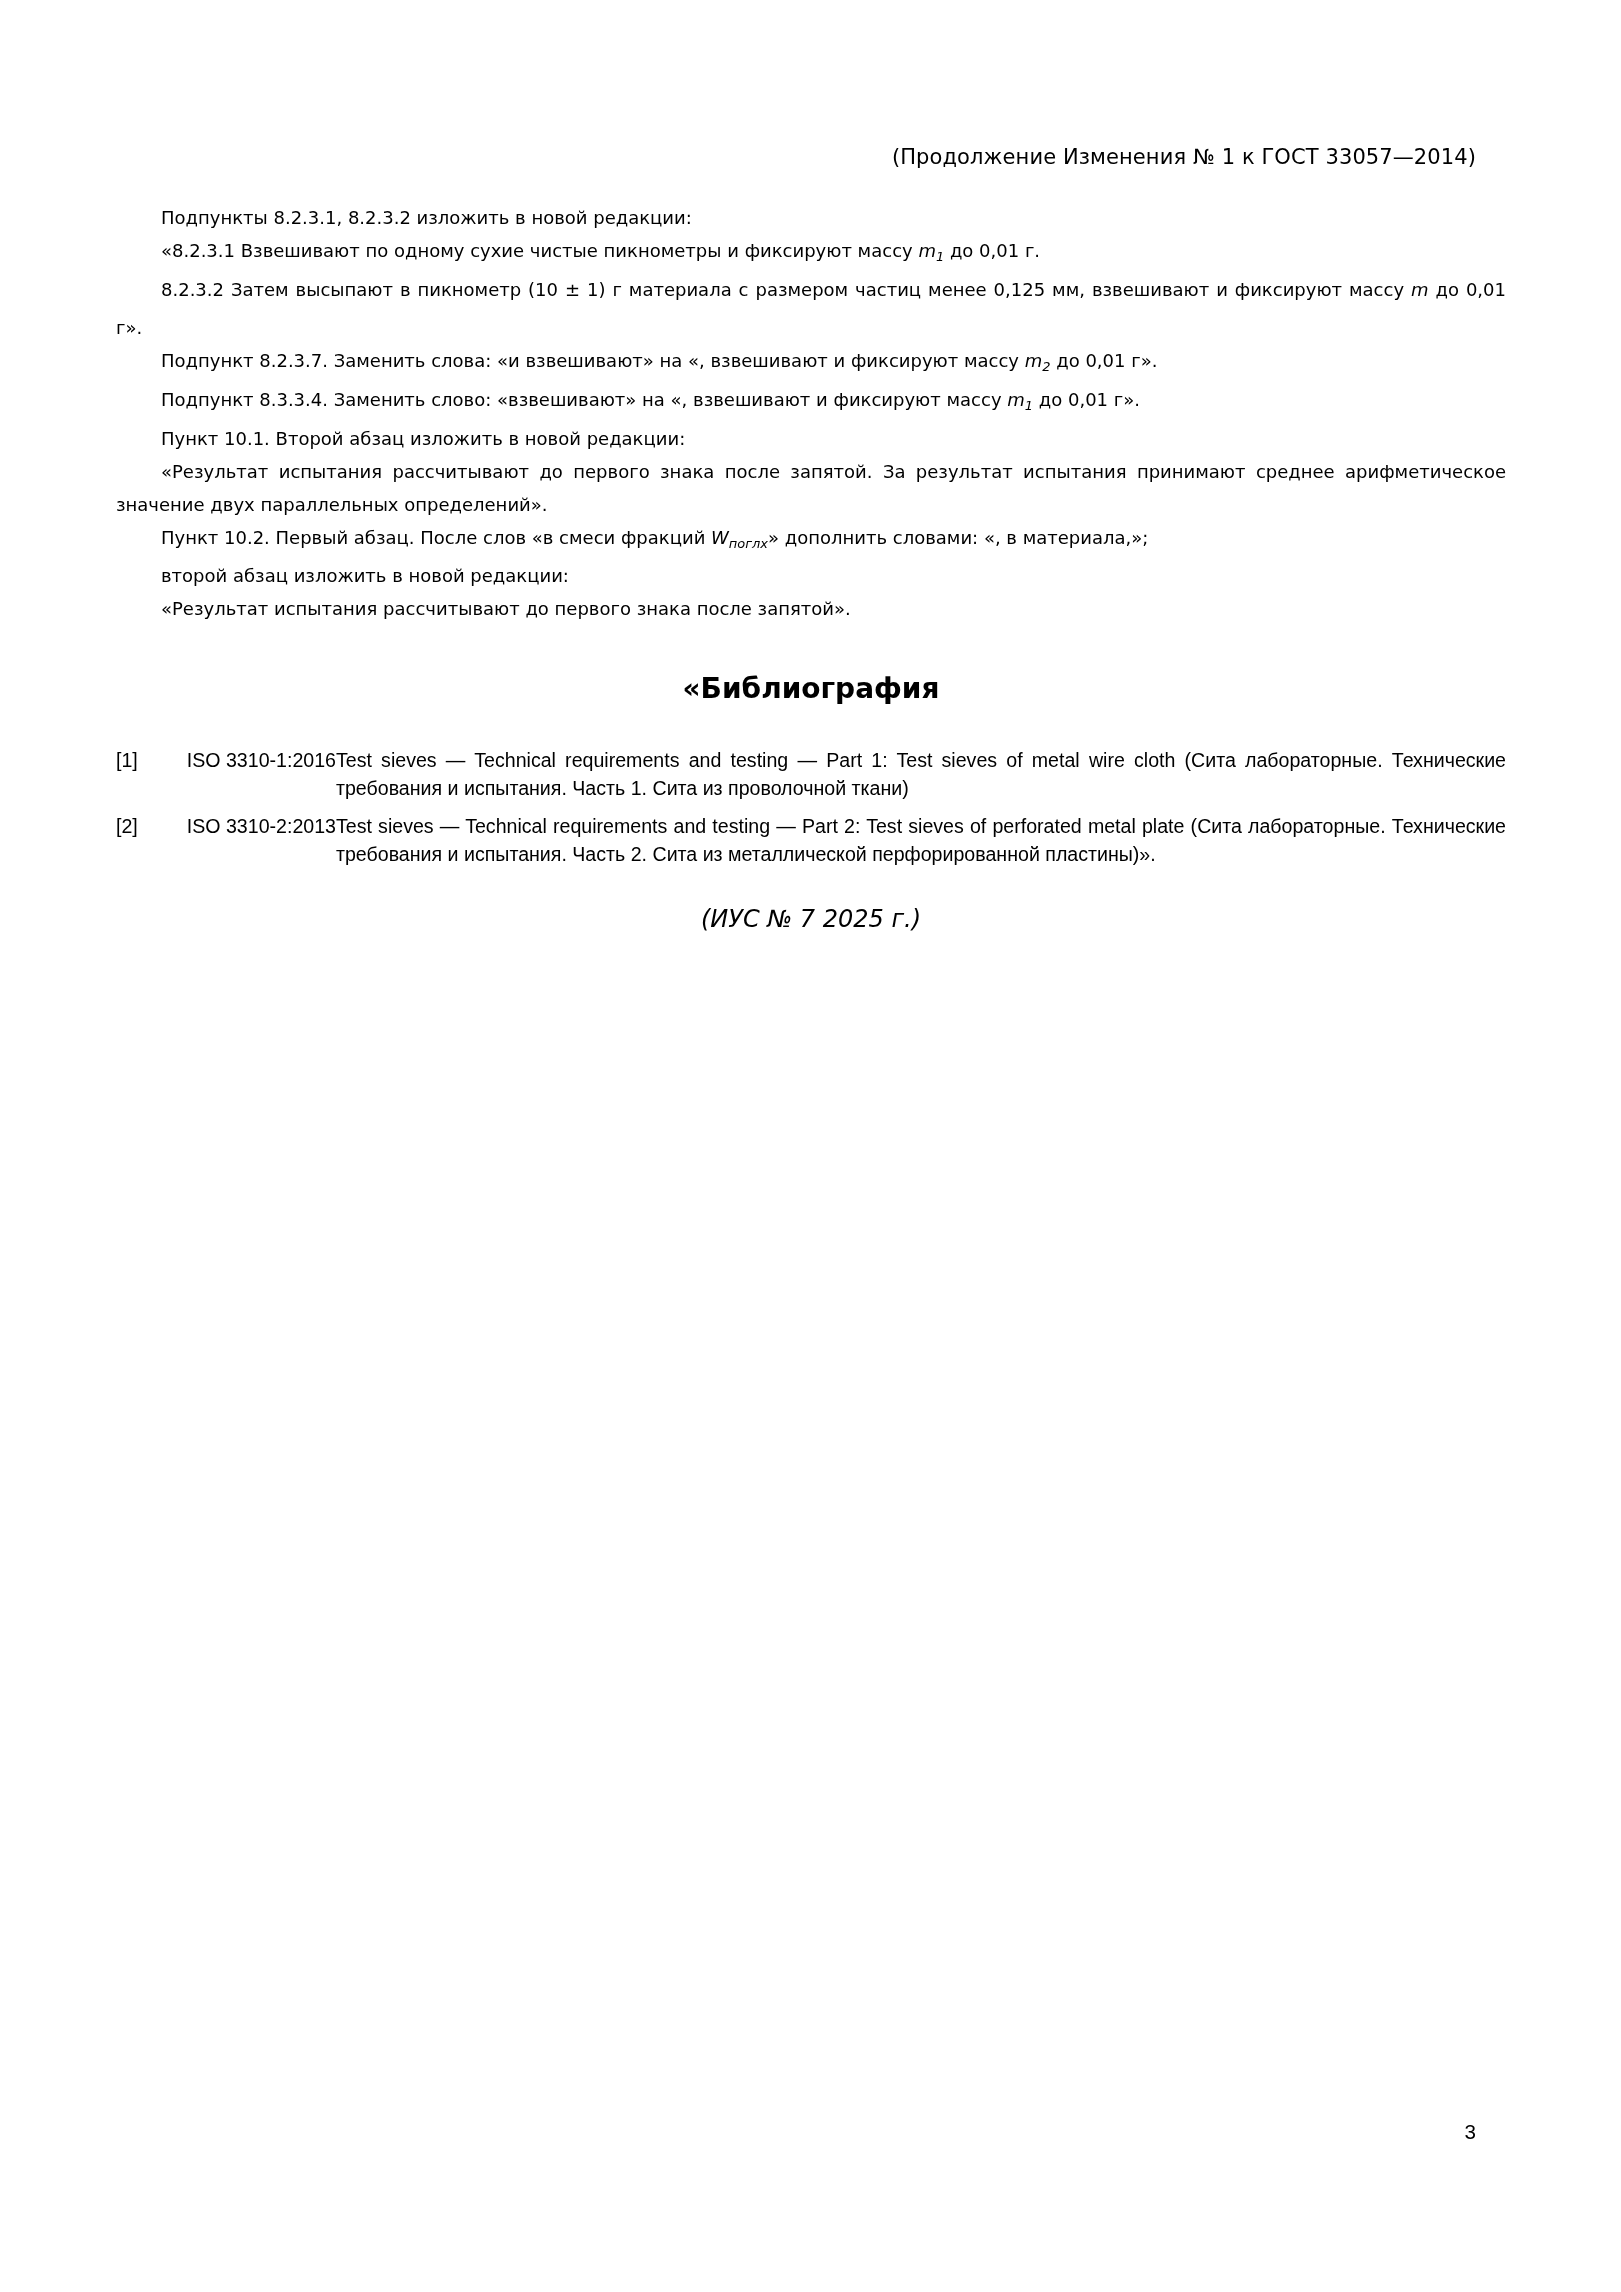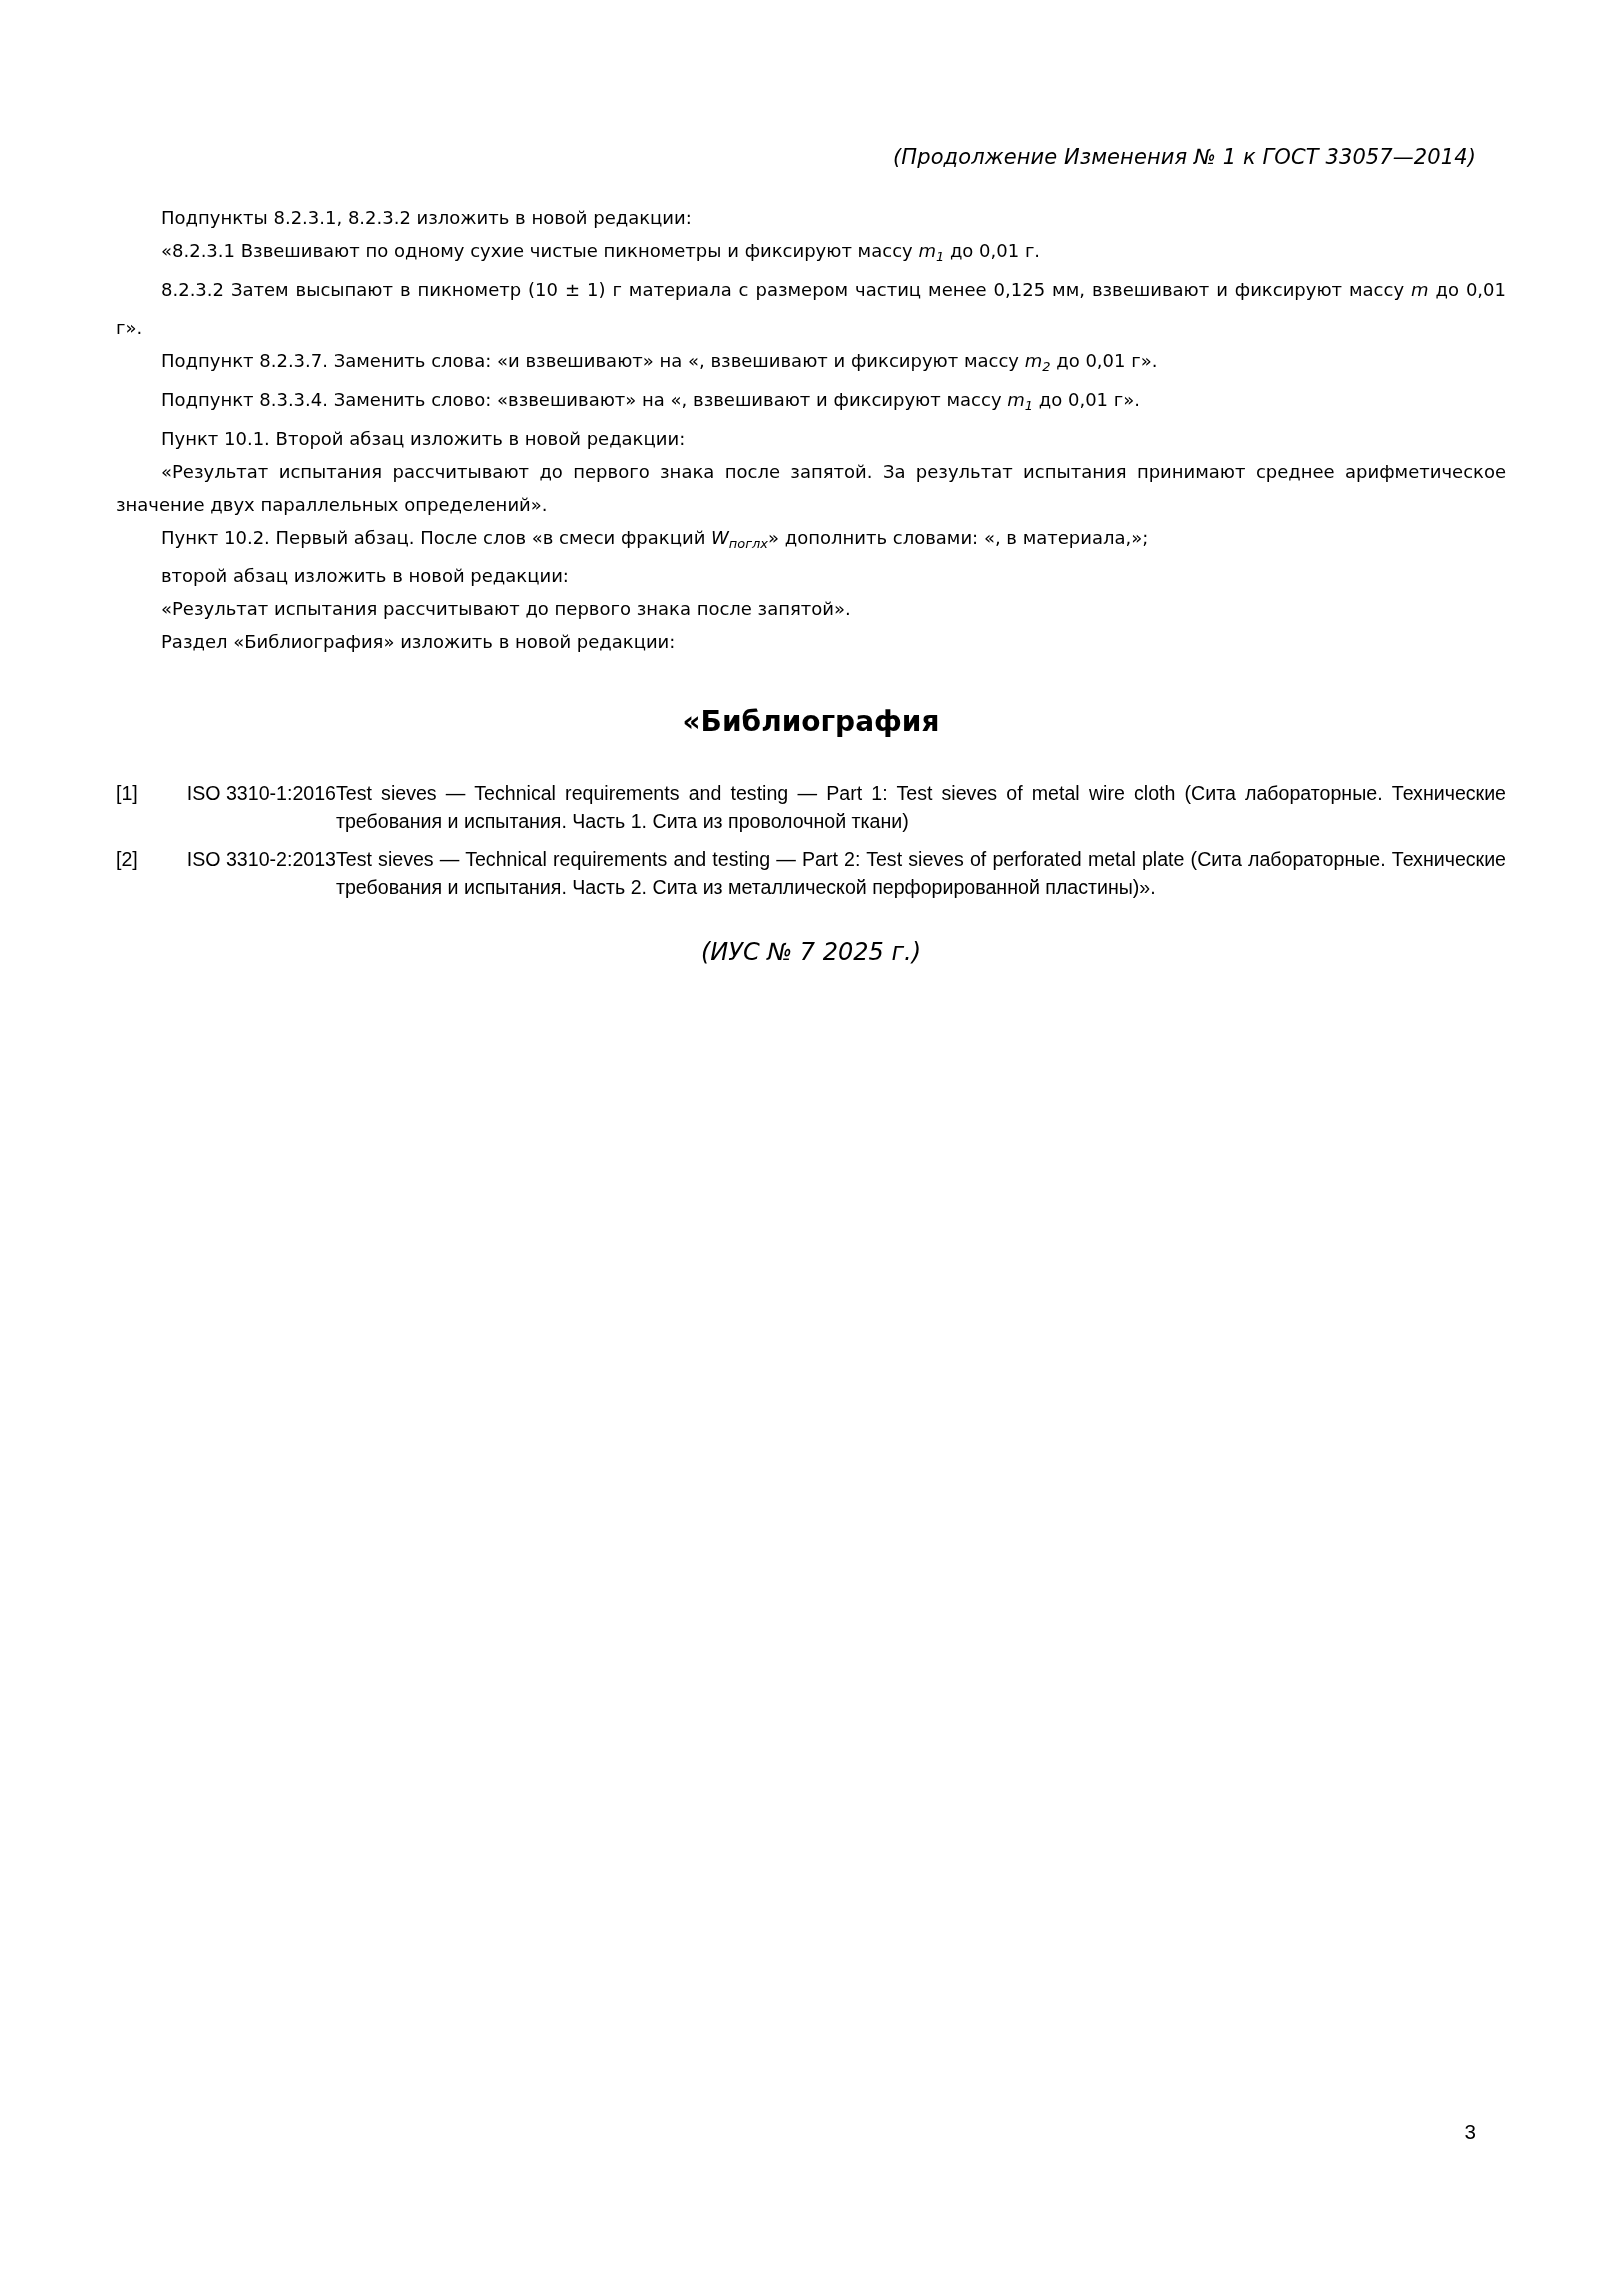--- a/index.html
+++ b/index.html
@@ -18,21 +18,20 @@
     position: relative;
     width: 1621px;
     height: 2293px;
     box-sizing: border-box;
     padding: 0;
   }
   .header {
     position: absolute;
     top: 145px;
     right: 145px;
-    font-style: italic;
     font-size: 21px;
     letter-spacing: 0.1px;
     white-space: nowrap;
   }
   .content {
     position: absolute;
     top: 201px;
     left: 116px;
     width: 1390px;
   }
@@ -121,21 +120,20 @@
     <p class="indent"><span>Пункт 10.1. Второй абзац изложить в новой редакции:</span></p>
 
     <p class="indent"><span>«Результат испытания рассчитывают до первого знака после запятой. За результат испытания принимают среднее арифметическое значение двух параллельных определений».</span></p>
 
     <p class="indent"><span>Пункт 10.2. Первый абзац. После слов «в смеси фракций </span><span class="ital">W</span><span class="sub ital">поглх</span><span>» дополнить словами: «, в материала,»;</span></p>
 
     <p class="indent"><span>второй абзац изложить в новой редакции:</span></p>
 
     <p class="indent"><span>«Результат испытания рассчитывают до первого знака после запятой».</span></p>
 
-    <p class="indent"><span>Раздел «Библиография» изложить в новой редакции:</span></p>
 
     <p class="biblio-title">«Библиография</p>
 
     <div class="refs">
 
       <div class="ref-row">
         <div class="ref-num">[1]</div>
         <div class="ref-code">ISO 3310-1:2016</div>
         <div class="ref-text">Test sieves — Technical requirements and testing — Part 1: Test sieves of metal wire cloth (Сита лабораторные. Технические требования и испытания. Часть 1. Сита из проволочной ткани)</div>
       </div>

